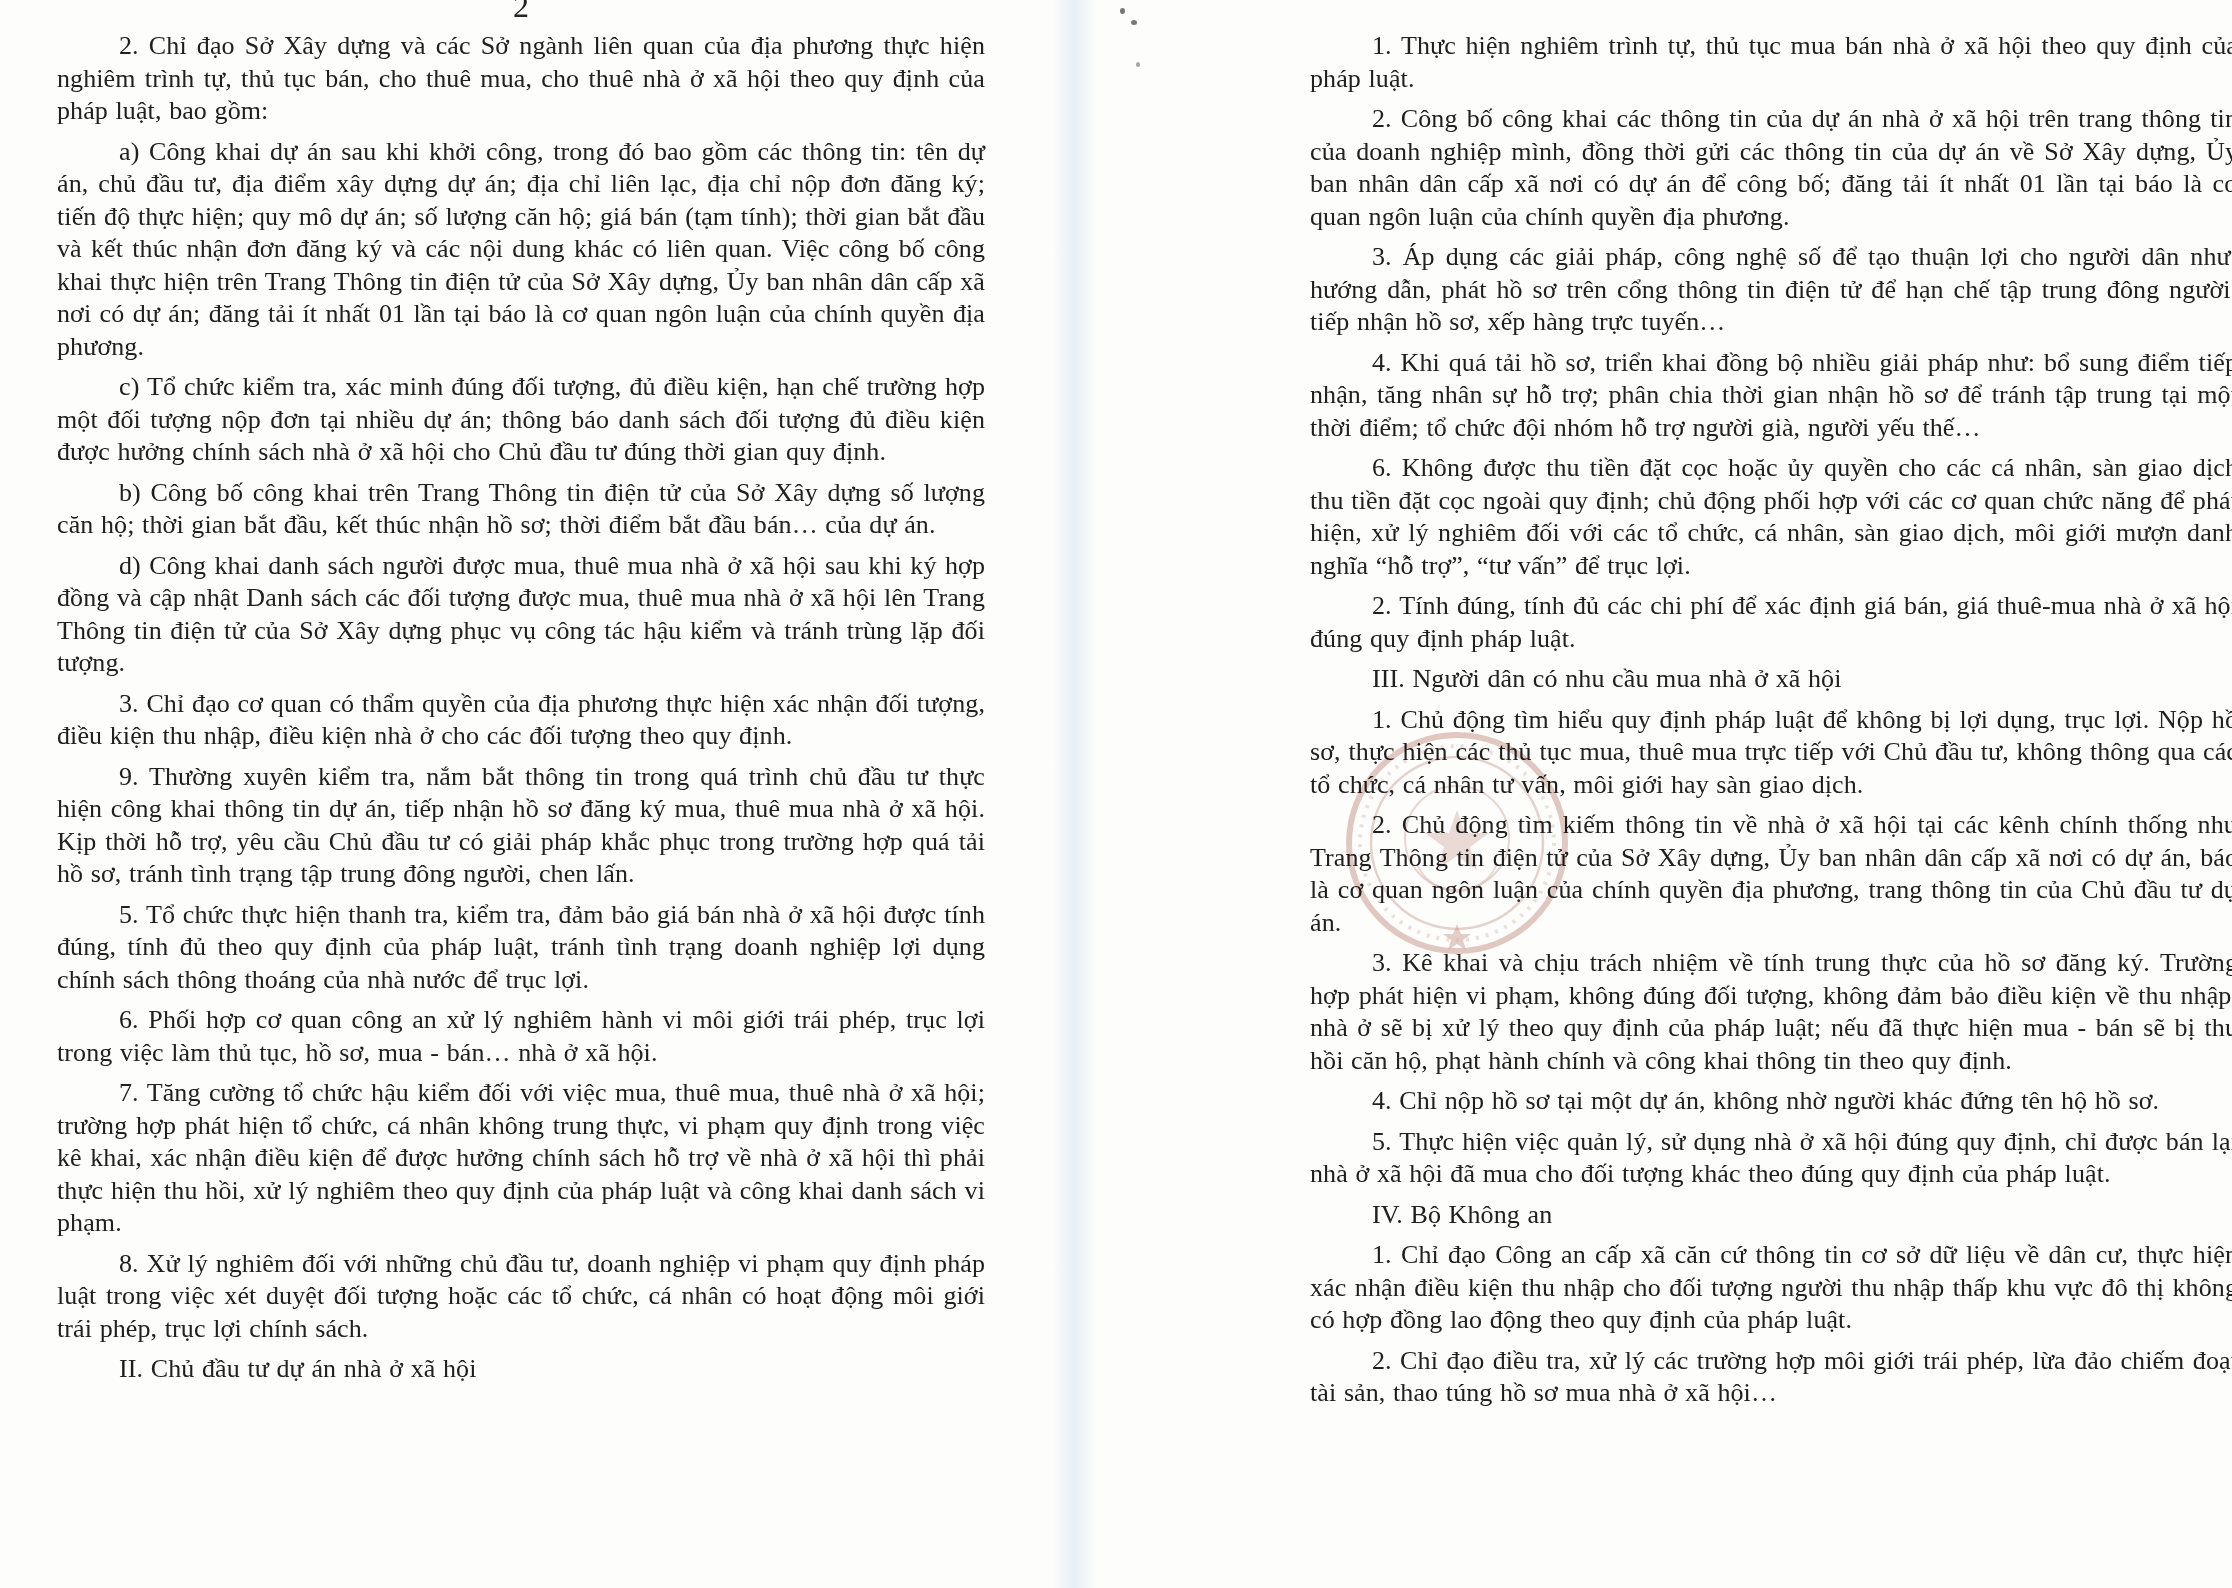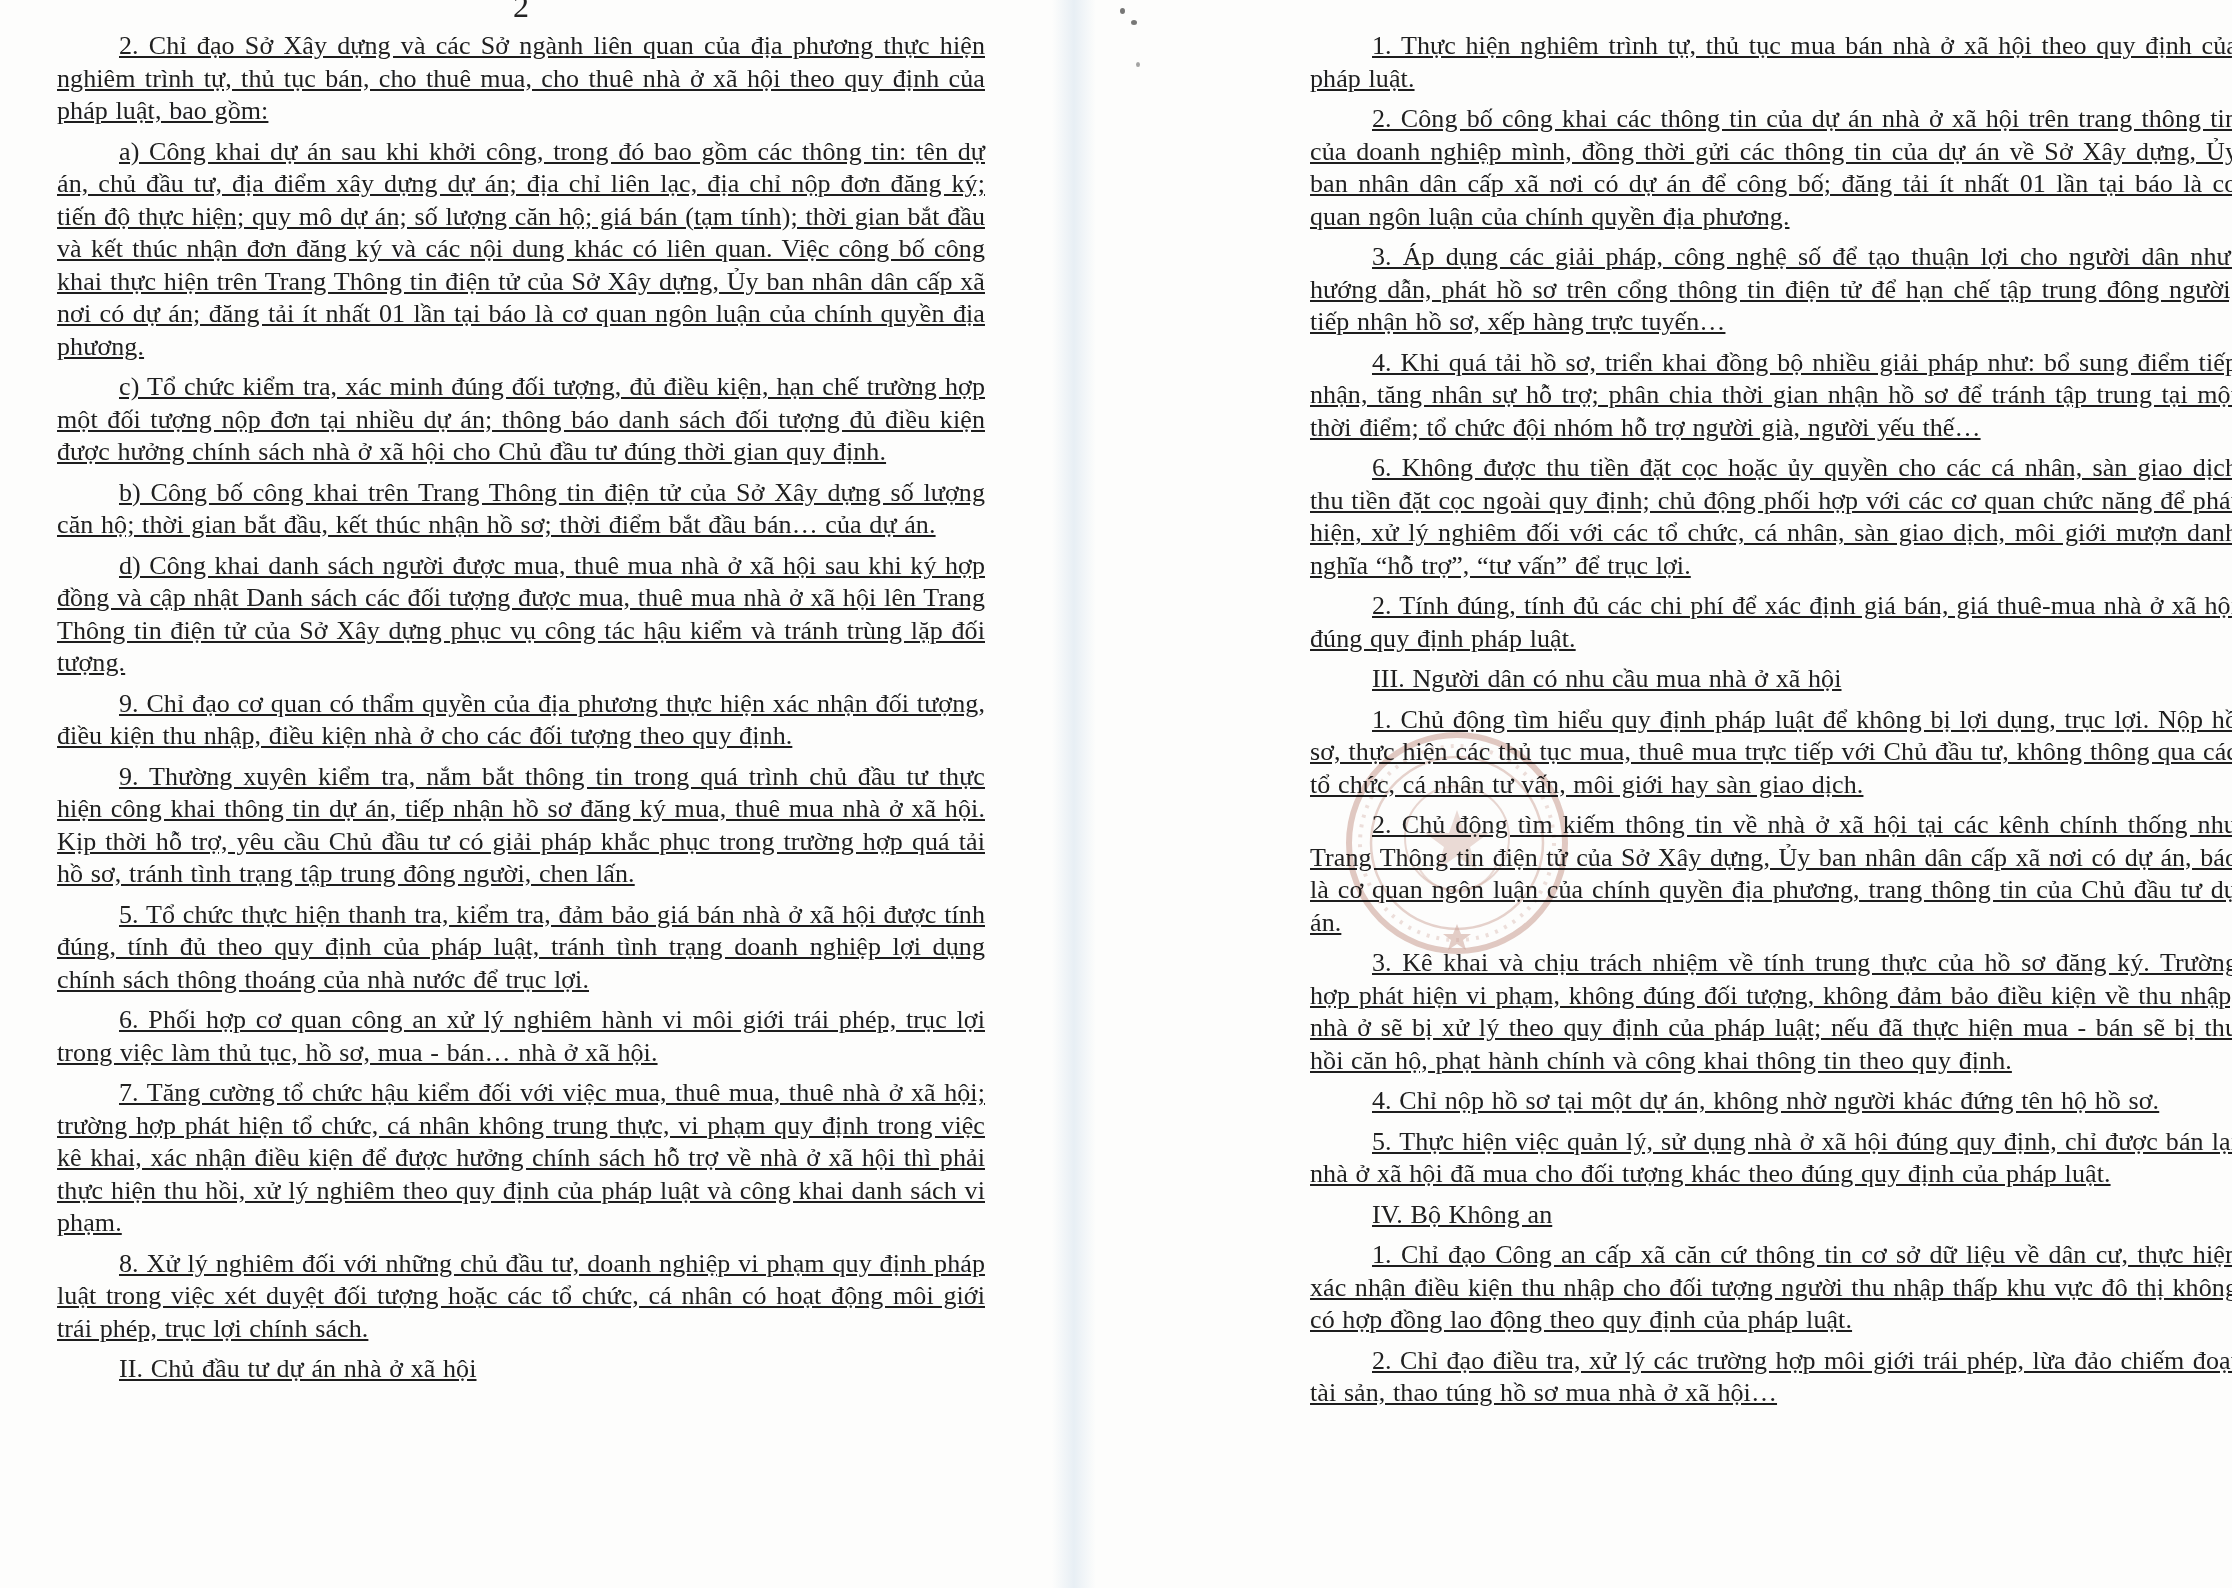--- a/index.html
+++ b/index.html
@@ -25,21 +25,20 @@
     position: absolute;
     left: 57px; top: -10px; width: 928px;
     text-align: center;
     font-size: 32px; line-height: 1;
     color: #242424;
   }
   .page-col {
     position: absolute;
     top: 30px;
     width: 928px;
-    text-decoration: underline;
   }
   .page-col.left  { left: 57px; }
   .page-col.right { left: 1262px; margin-left: 48px; }
   .para {
     margin: 0 0 8px 0;
     text-indent: 62px;
     text-align: justify;
     font-size: 26px;
     line-height: 32.5px;
     letter-spacing: 0.1px;
@@ -73,21 +72,21 @@
   <div class="seam"></div>
 
   <div class="page-number">2</div>
 
   <div class="page-col left">
     <p class="para">2. Chỉ đạo Sở Xây dựng và các Sở ngành liên quan của địa phương thực hiện nghiêm trình tự, thủ tục bán, cho thuê mua, cho thuê nhà ở xã hội theo quy định của pháp luật, bao gồm:</p>
     <p class="para">a) Công khai dự án sau khi khởi công, trong đó bao gồm các thông tin: tên dự án, chủ đầu tư, địa điểm xây dựng dự án; địa chỉ liên lạc, địa chỉ nộp đơn đăng ký; tiến độ thực hiện; quy mô dự án; số lượng căn hộ; giá bán (tạm tính); thời gian bắt đầu và kết thúc nhận đơn đăng ký và các nội dung khác có liên quan. Việc công bố công khai thực hiện trên Trang Thông tin điện tử của Sở Xây dựng, Ủy ban nhân dân cấp xã nơi có dự án; đăng tải ít nhất 01 lần tại báo là cơ quan ngôn luận của chính quyền địa phương.</p>
     <p class="para">c) Tổ chức kiểm tra, xác minh đúng đối tượng, đủ điều kiện, hạn chế trường hợp một đối tượng nộp đơn tại nhiều dự án; thông báo danh sách đối tượng đủ điều kiện được hưởng chính sách nhà ở xã hội cho Chủ đầu tư đúng thời gian quy định.</p>
     <p class="para">b) Công bố công khai trên Trang Thông tin điện tử của Sở Xây dựng số lượng căn hộ; thời gian bắt đầu, kết thúc nhận hồ sơ; thời điểm bắt đầu bán… của dự án.</p>
     <p class="para">d) Công khai danh sách người được mua, thuê mua nhà ở xã hội sau khi ký hợp đồng và cập nhật Danh sách các đối tượng được mua, thuê mua nhà ở xã hội lên Trang Thông tin điện tử của Sở Xây dựng phục vụ công tác hậu kiểm và tránh trùng lặp đối tượng.</p>
-    <p class="para">9. Chỉ đạo cơ quan có thẩm quyền của địa phương thực hiện xác nhận đối tượng, điều kiện thu nhập, điều kiện nhà ở cho các đối tượng theo quy định.</p>
+    <p class="para">3. Chỉ đạo cơ quan có thẩm quyền của địa phương thực hiện xác nhận đối tượng, điều kiện thu nhập, điều kiện nhà ở cho các đối tượng theo quy định.</p>
     <p class="para">9. Thường xuyên kiểm tra, nắm bắt thông tin trong quá trình chủ đầu tư thực hiện công khai thông tin dự án, tiếp nhận hồ sơ đăng ký mua, thuê mua nhà ở xã hội. Kịp thời hỗ trợ, yêu cầu Chủ đầu tư có giải pháp khắc phục trong trường hợp quá tải hồ sơ, tránh tình trạng tập trung đông người, chen lấn.</p>
     <p class="para">5. Tổ chức thực hiện thanh tra, kiểm tra, đảm bảo giá bán nhà ở xã hội được tính đúng, tính đủ theo quy định của pháp luật, tránh tình trạng doanh nghiệp lợi dụng chính sách thông thoáng của nhà nước để trục lợi.</p>
     <p class="para">6. Phối hợp cơ quan công an xử lý nghiêm hành vi môi giới trái phép, trục lợi trong việc làm thủ tục, hồ sơ, mua - bán… nhà ở xã hội.</p>
     <p class="para">7. Tăng cường tổ chức hậu kiểm đối với việc mua, thuê mua, thuê nhà ở xã hội; trường hợp phát hiện tổ chức, cá nhân không trung thực, vi phạm quy định trong việc kê khai, xác nhận điều kiện để được hưởng chính sách hỗ trợ về nhà ở xã hội thì phải thực hiện thu hồi, xử lý nghiêm theo quy định của pháp luật và công khai danh sách vi phạm.</p>
     <p class="para">8. Xử lý nghiêm đối với những chủ đầu tư, doanh nghiệp vi phạm quy định pháp luật trong việc xét duyệt đối tượng hoặc các tổ chức, cá nhân có hoạt động môi giới trái phép, trục lợi chính sách.</p>
     <p class="para">II. Chủ đầu tư dự án nhà ở xã hội</p>
   </div>
 
   <div class="page-col right">
     <p class="para">1. Thực hiện nghiêm trình tự, thủ tục mua bán nhà ở xã hội theo quy định của pháp luật.</p>

